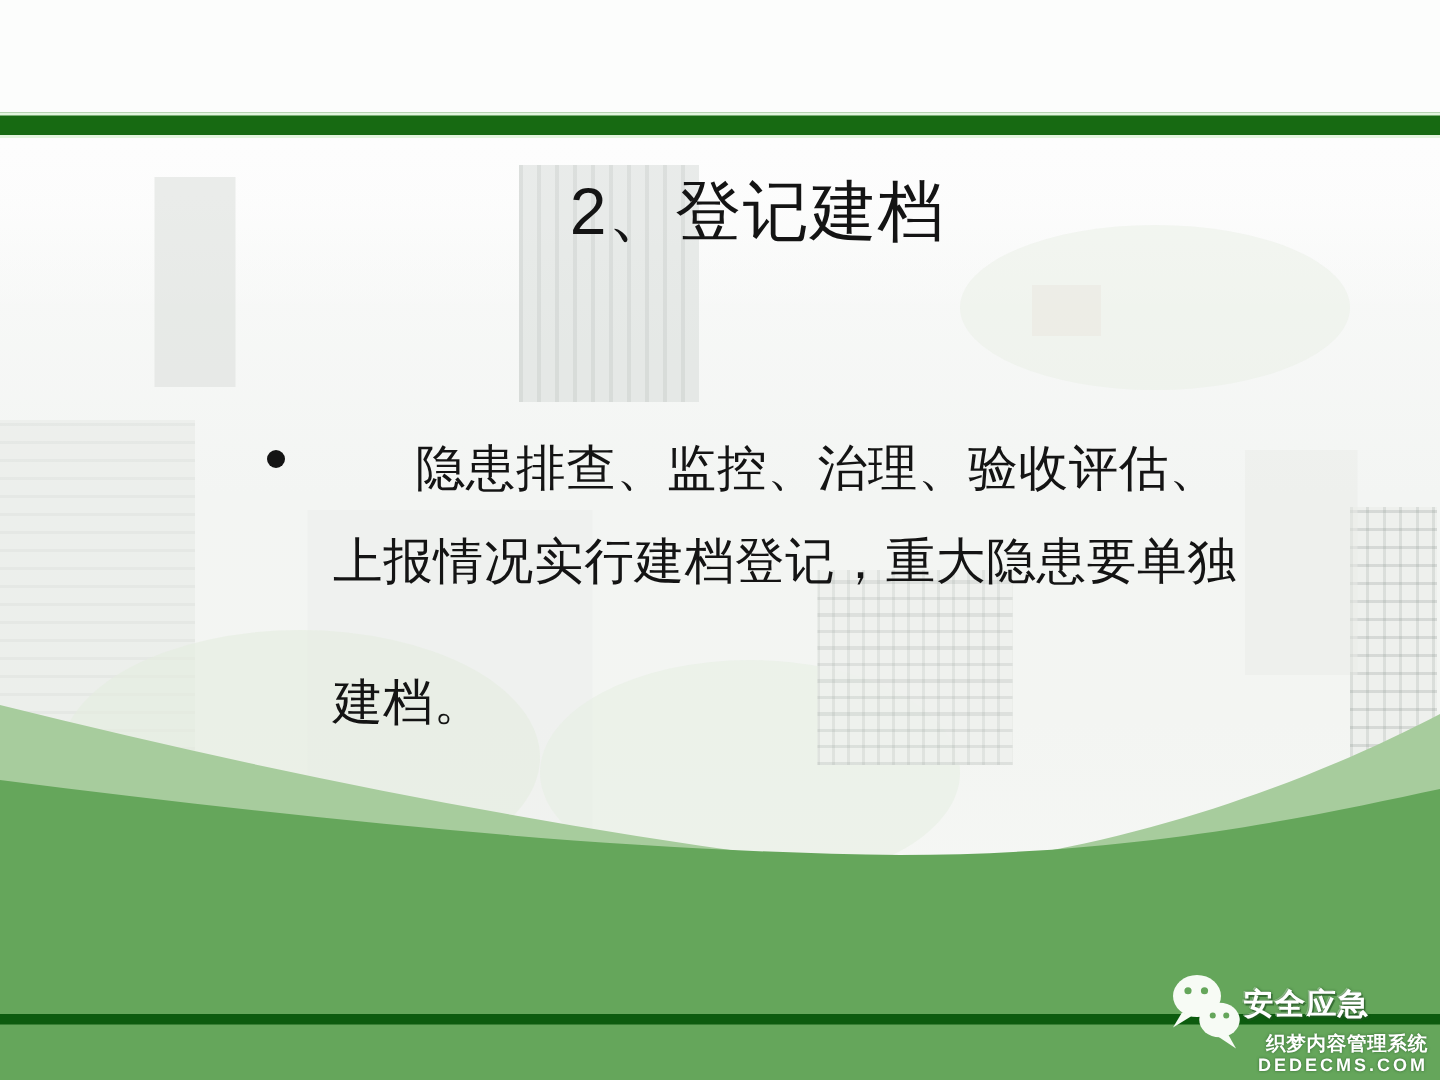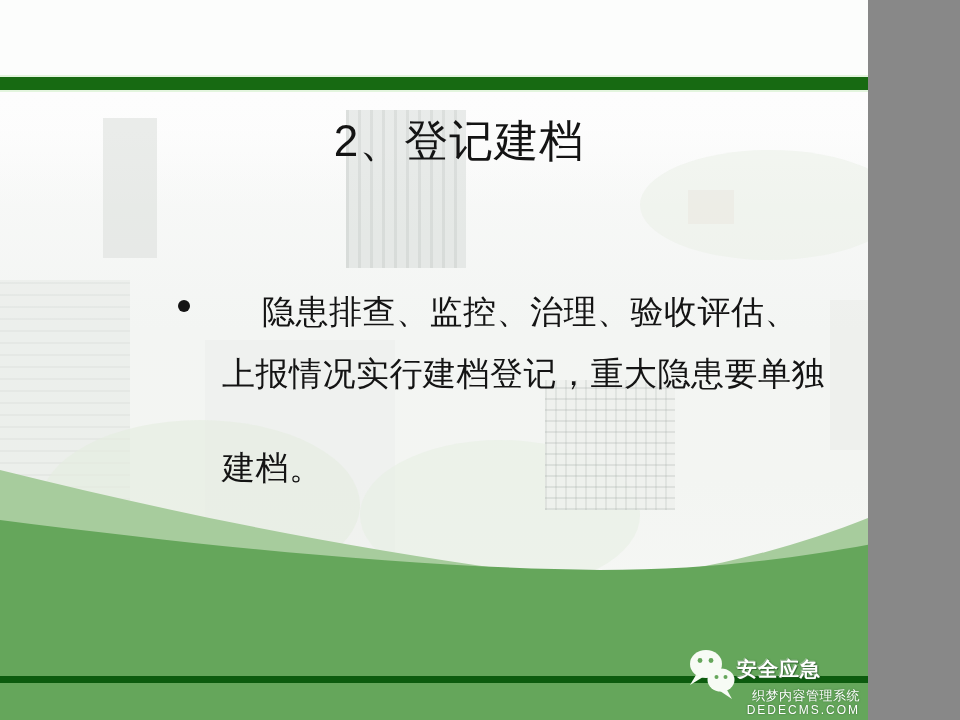--- a/index.html
+++ b/index.html
@@ -5,21 +5,21 @@
   :root{
     --top-bar:#176a12;
     --footer-line:#0c5b0e;
     --body-green:#65a65b;
     --light-green:#a7cc9d;
     --text:#141414;
     --watermark-text:#ffffff;
   }
   html,body{margin:0;padding:0;background:#888;}
   .slide{
-    position:relative;width:868px;height:720px;overflow:hidden;
+    position:relative;width:960px;height:720px;overflow:hidden;
     background:#fcfdfc;
     font-family:"Liberation Sans","DejaVu Sans",sans-serif;
     color:var(--text);
   }
   
   .photo{position:absolute;left:0;top:90px;width:960px;height:630px;z-index:0;
     background:linear-gradient(180deg,#fdfdfd 0%,#f8f9f8 12%,#f3f5f3 38%,#f3f5f2 62%,#f6f7f5 85%,#f8f9f7 100%);}
   .photo div{position:absolute;}
   .bldg-tall-left{left:103px;top:28px;width:54px;height:140px;background:#dadedb;opacity:.55;}
   .bldg-tower-center{left:346px;top:20px;width:120px;height:158px;background:#d6dbd8;opacity:.5;
@@ -44,33 +44,33 @@
   
   .top-bar{position:absolute;left:0;top:77px;width:960px;height:13px;z-index:3;
     background:var(--top-bar);
     border-top:2px solid #e3f5de;border-bottom:2px solid #e3f5de;box-sizing:content-box;margin-top:-2px;}
   
   .title{position:absolute;left:50px;right:0;top:112px;z-index:3;margin:0;
     text-align:center;font-size:44px;font-weight:500;letter-spacing:1px;color:var(--text);}
   .bullet-marker{position:absolute;left:178px;top:300px;width:12px;height:12px;z-index:3;
     background:var(--text);border-radius:50%;font-size:0;}
   .body-line{position:absolute;z-index:3;font-size:33px;line-height:40px;letter-spacing:.5px;color:var(--text);white-space:nowrap;}
-  .line-1{left:262px;top:292px;}
+  .line-1{left:277px;top:292px;}
   .line-2{left:222px;top:354px;}
   .line-3{left:222px;top:412px;margin-top:36px;}
   
   .footer-line{position:absolute;left:0;top:676px;width:960px;height:7px;z-index:3;background:var(--footer-line);}
   .watermark{position:absolute;right:0;bottom:0;width:185px;height:76px;z-index:4;}
   .wechat-icon{position:absolute;left:2px;top:2px;}
   .brand{position:absolute;left:54px;top:12px;font-size:20px;font-weight:700;color:var(--watermark-text);
     letter-spacing:1px;white-space:nowrap;
     text-shadow:0 0 2px rgba(35,85,35,.9),1px 1px 0 rgba(35,85,35,.6),-1px -1px 0 rgba(255,255,255,.4);}
-  .wm-line1{position:absolute;right:8px;top:43px;font-size:13px;font-weight:400;color:var(--watermark-text);
+  .wm-line1{position:absolute;right:8px;top:43px;font-size:13px;font-weight:700;color:var(--watermark-text);
     letter-spacing:.5px;white-space:nowrap;text-shadow:0 0 2px rgba(40,90,40,.8);margin-left:44px;}
-  .wm-line2{position:absolute;right:8px;top:59px;font-size:12px;font-weight:400;color:var(--watermark-text);
+  .wm-line2{position:absolute;right:8px;top:59px;font-size:12px;font-weight:700;color:var(--watermark-text);
     letter-spacing:2px;white-space:nowrap;text-shadow:0 0 2px rgba(40,90,40,.8);}
 </style>
 </head>
 <body>
 
 <div class="slide">
 
   <div class="photo">
     <div class="haze"></div>
     <div class="bldg-tall-left"></div>

